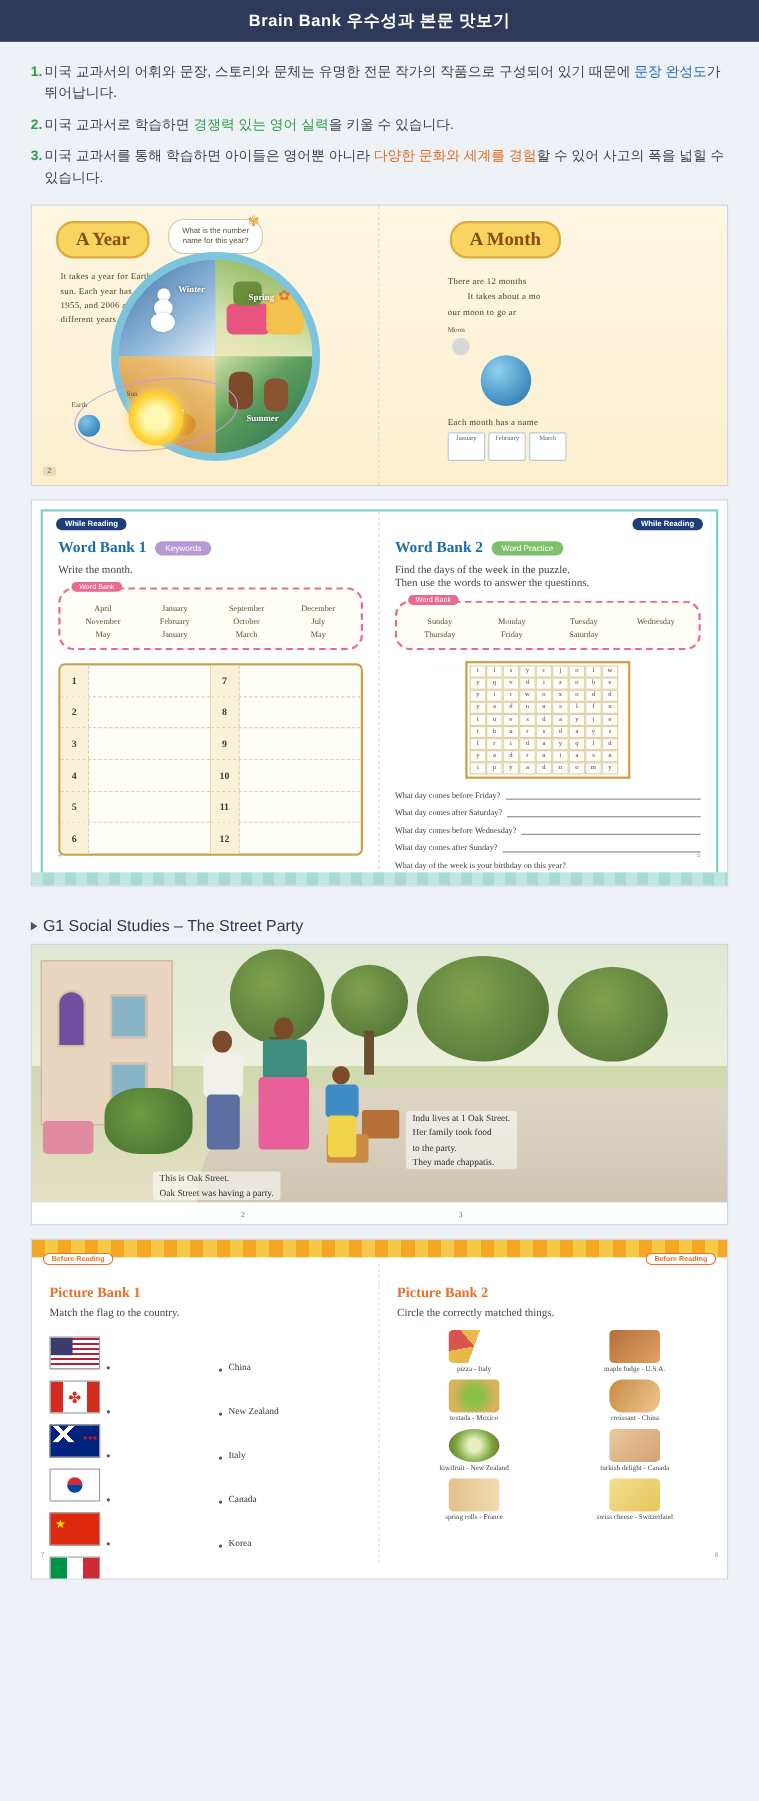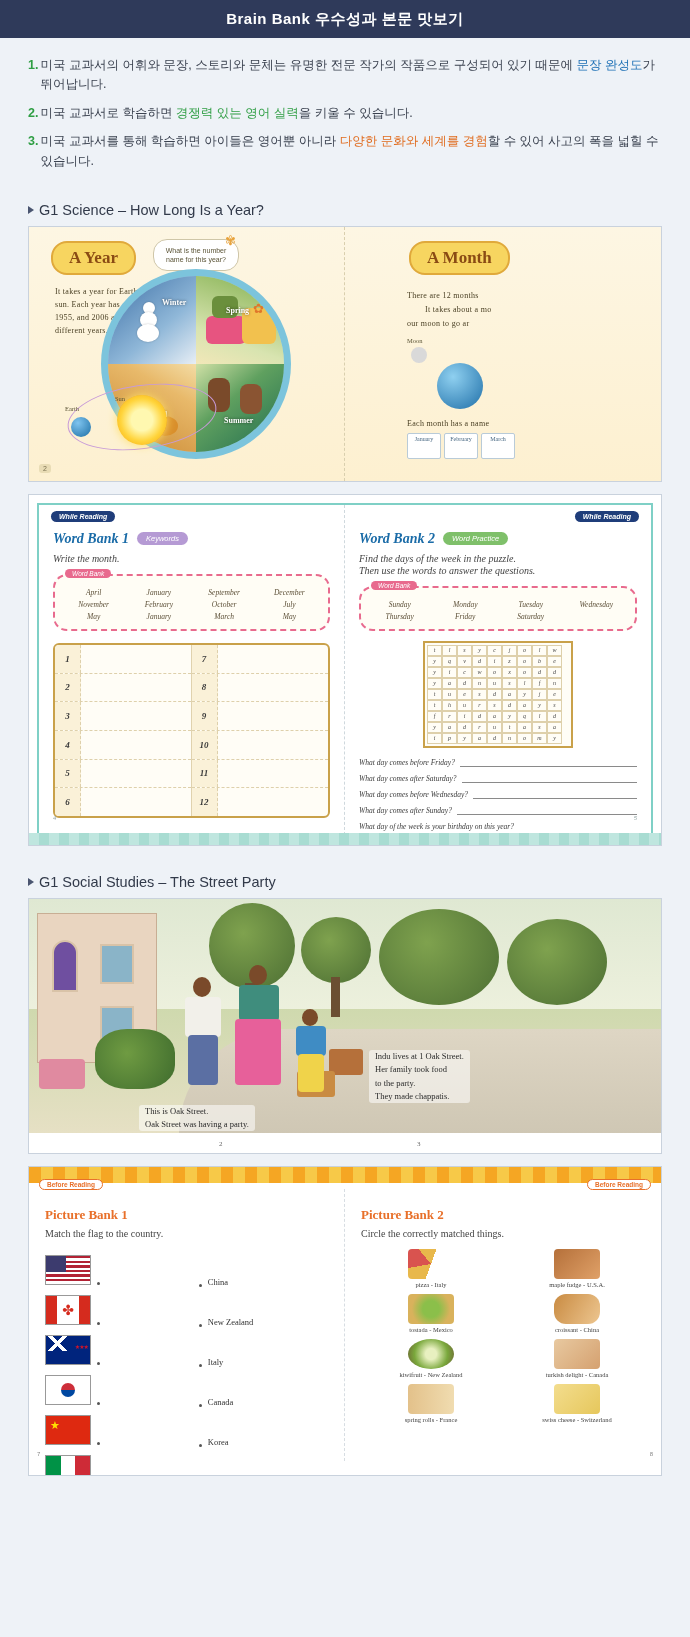--- a/index.html
+++ b/index.html
@@ -216,21 +216,21 @@
   }
 
   
   .sp2 { background: #ffffff; padding: 0; height: 352px; position: relative; }
   .sp2-inner {
     position: absolute; inset: 8px;
     border: 2px solid #7fd0c6;
     background: #fff;
     display: flex;
   }
-  .wb-col { width: 50%; position: relative; padding: 26px 14px 10px 14px; font-style: italic; }
+  .wb-col { width: 50%; position: relative; padding: 26px 14px 10px 14px; }
   .wb-col.left { border-right: 1px dashed #cfd8dd; }
   .tag-while {
     position: absolute; top: 6px;
     background: #1f3d7a; color: #fff;
     font-size: 7px; font-weight: bold;
     border-radius: 8px; padding: 2px 8px;
   }
   .tag-left { left: 12px; }
   .tag-right { right: 12px; }
   .wb-title {
@@ -446,24 +446,20 @@
     <div class="intro-item">
       <span class="intro-num">2.</span>
       <span class="intro-text"><span>미국 교과서로 학습하면 </span><span class="hl-green">경쟁력 있는 영어 실력</span><span>을 키울 수 있습니다.</span></span>
     </div>
     <div class="intro-item">
       <span class="intro-num">3.</span>
       <span class="intro-text"><span>미국 교과서를 통해 학습하면 아이들은 영어뿐 아니라 </span><span class="hl-orange">다양한 문화와 세계를 경험</span><span>할 수 있어 사고의 폭을 넓힐 수 있습니다.</span></span>
     </div>
   </div>
 
-  <div class="section-title">
-    <span class="tri"></span>
-    <span>G1 Science – How Long Is a Year?</span>
-  </div>
 
   <div class="spread sp1">
     <div class="sp1-left">
       <div class="bubble-title" style="left:22px; top:14px;">A Year</div>
       <div class="speech" style="left:124px; top:12px;">What is the number name for this year?</div>
       <div class="body-text" style="left:26px; top:58px; width:150px;">It takes a year for Earth to go around the sun. Each year has a number name – 1492, 1955, and 2006 are number names of different years.</div>
 
       <div class="circle-photo">
         <div class="quad q1">
           <div class="snowman">

